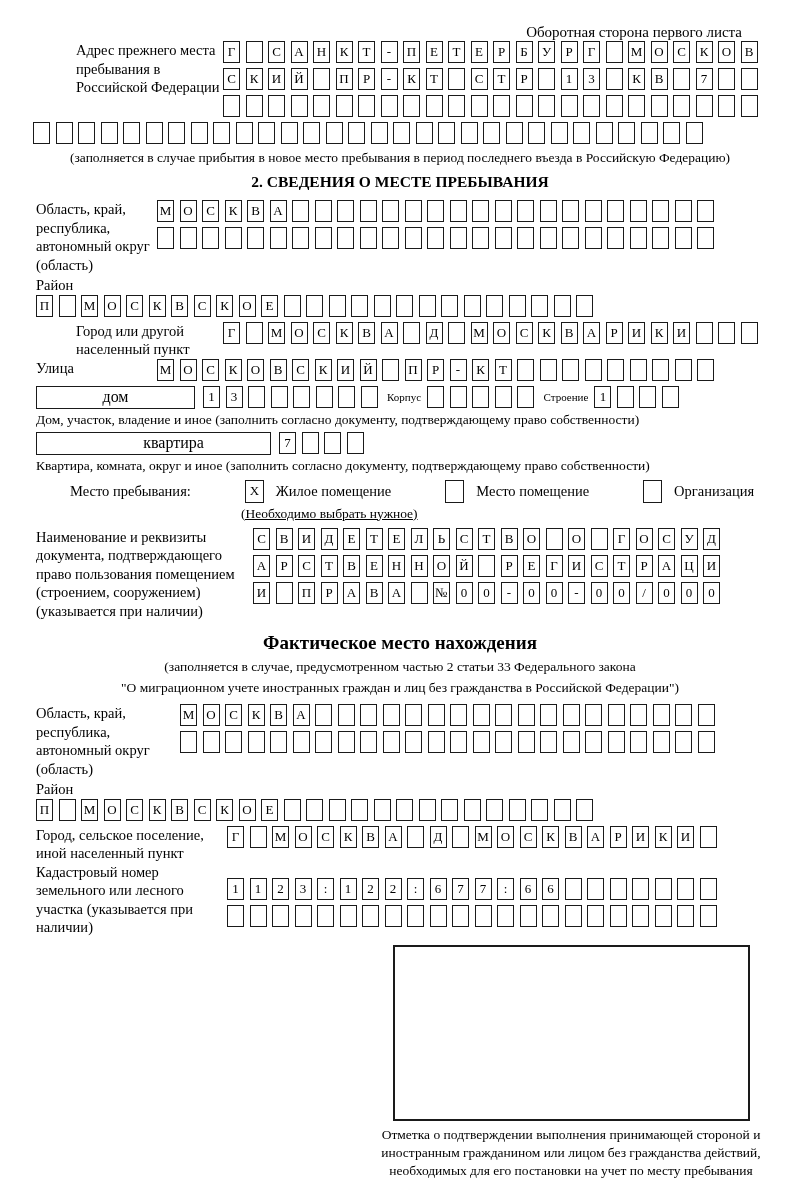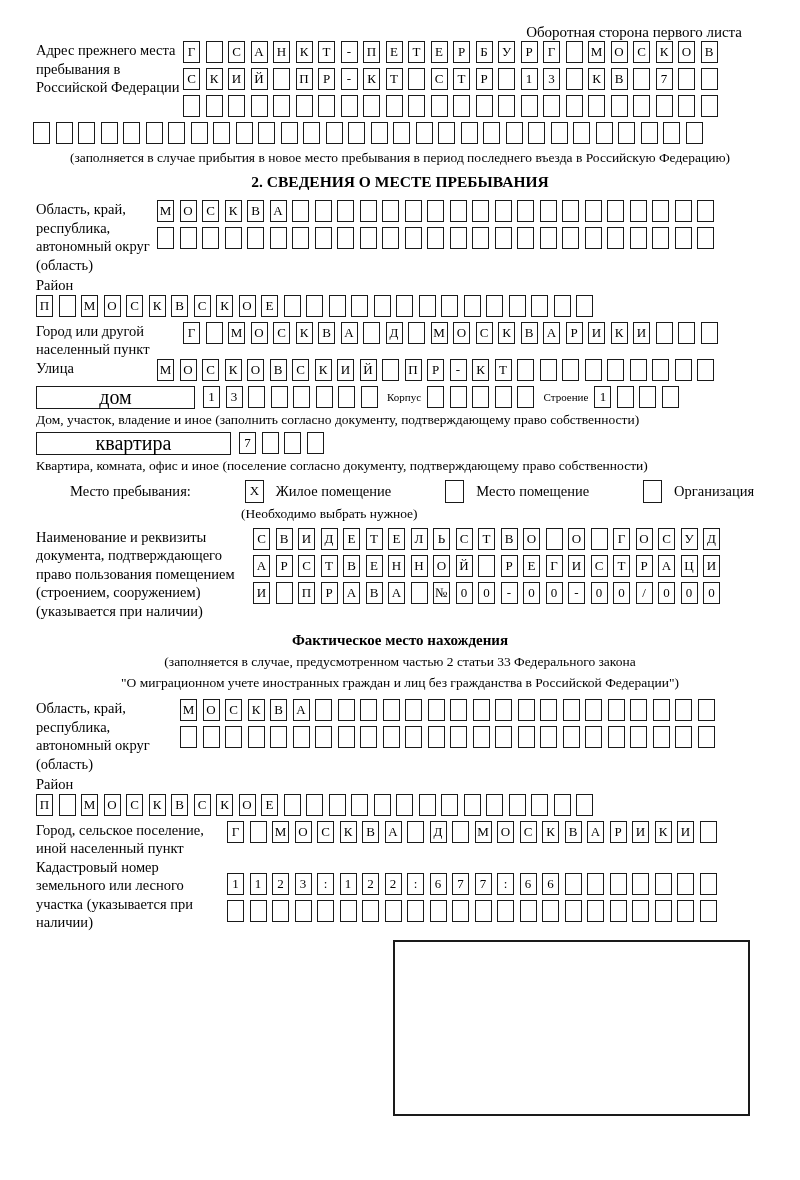--- a/index.html
+++ b/index.html
@@ -7,21 +7,21 @@
   body {
     width:800px; height:1180px; overflow:hidden;
     background:#ffffff; color:#000;
     font-family:"Liberation Serif", serif;
   }
   .page { padding:8px 36px 0 36px; position:relative; }
 
   .hdr-note { text-align:right; font-size:15px; margin-top:16px; margin-right:22px; }
 
   .flabel { font-size:14.5px; line-height:18.5px; flex:none; }
-  .w147 { width:147px; } .w121 { width:121px; } .w144 { width:144px; }
+  .w147 { width:147px;margin-left:40px; } .w121 { width:121px; } .w144 { width:144px; }
   .w191 { width:191px; } .w217 { width:217px; }
 
   .frow { display:flex; align-items:flex-start; }
 
   .cellrow { display:flex; margin-bottom:5px; }
   .cell {
     width:15px; height:20px; border:1.5px solid #1a1a1a;
     margin-right:5.5px; flex:none;
     display:flex; align-items:center; justify-content:center;
     font-size:13px;
@@ -30,32 +30,32 @@
 
   .full-row { margin-left:-3px; }
 
   .caption { font-size:13.5px; line-height:17px; margin:1px 0 4px 0; }
   .center { text-align:center; }
 
   .sec-title { text-align:center; font-weight:bold; font-size:15.5px; margin:7px 0 9px 0; }
 
   .label-box {
     border:1.5px solid #1a1a1a; height:21px; flex:none;
-    display:flex; align-items:center; justify-content:center; font-size:20px;
+    display:flex; align-items:center; justify-content:center; font-size:16px;
   }
   .house-row, .apt-row { display:flex; align-items:center; margin-bottom:2px; }
   .lb-dom { width:157px; }
-  .lb-kv  { width:193px; }
+  .lb-kv  { width:193px;padding-left:40px; }
   .inline-lbl { font-size:11px; margin:0 6px 0 4px; flex:none; }
   .ml8 { margin-left:8px; }
 
   .ptype-row { display:flex; align-items:center; margin:6px 0 2px 34px; font-size:14.5px;gap:36px; }
   .opt { display:flex; align-items:center; margin-left:18px; }
   .cb { width:17px; height:21px; margin-right:12px; }
-  .choose-note { margin-left:205px; margin-bottom:6px; }
+  .choose-note { margin-left:205px; margin-bottom:6px;text-decoration:underline; }
 
   .mt2 { margin-top:2px;flex-direction:column; }
   .cad-cells { margin-top:15px; }
 
   .stamp-box { width:353px; height:172px; border:2px solid #1a1a1a; margin-left:357px; margin-top:8px; }
   .stamp-caption {
     width:382px; margin-left:344px; margin-top:5px;
     text-align:center; font-size:13.5px; line-height:18px;
   }
 </style>
@@ -369,21 +369,21 @@
 
   <div class="apt-row">
     <div class="label-box lb-kv">квартира</div>
     <div class="cellrow nm ml8">
         <div class="cell">7</div>
         <div class="cell"></div>
         <div class="cell"></div>
         <div class="cell"></div>
       </div>
   </div>
-  <div class="caption">Квартира, комната, офис и иное (поселение согласно документу, подтверждающему право собственности)</div>
+  <div class="caption">Квартира, комната, округ и иное (заполнить согласно документу, подтверждающему право собственности)</div>
 
   <div class="ptype-row">
     <span>Место пребывания:</span>
     <span class="opt">
       <span class="cell cb">X</span>
       <span>Жилое помещение</span>
     </span>
     <span class="opt">
       <span class="cell cb"></span>
       <span>Место помещение</span>
@@ -463,21 +463,21 @@
           <div class="cell">0</div>
           <div class="cell">0</div>
           <div class="cell">/</div>
           <div class="cell">0</div>
           <div class="cell">0</div>
           <div class="cell">0</div>
         </div>
     </div>
   </div>
 
-  <div class="sec-title" style="margin-top:12px; margin-bottom:4px; font-size:15px;">Фактическое место нахождения</div>
+  <div class="sec-title" style="margin-top:12px; margin-bottom:4px; font-size:19px;">Фактическое место нахождения</div>
   <div class="caption center">(заполняется в случае, предусмотренном частью 2 статьи 33 Федерального закона</div>
   <div class="caption center" style="margin-bottom:8px;">"О миграционном учете иностранных граждан и лиц без гражданства в Российской Федерации")</div>
 
   <div class="frow">
     <div class="flabel w144">Область, край, республика, автономный округ (область)</div>
     <div>
       <div class="cellrow">
           <div class="cell">М</div>
           <div class="cell">О</div>
           <div class="cell">С</div>
@@ -639,14 +639,15 @@
           <div class="cell"></div>
           <div class="cell"></div>
           <div class="cell"></div>
           <div class="cell"></div>
           <div class="cell"></div>
         </div>
     </div>
   </div>
 
   <div class="stamp-box"></div>
+  <div class="stamp-caption">Отметка о подтверждении выполнения принимающей стороной и иностранным гражданином или лицом без гражданства действий, необходимых для его постановки на учет по месту пребывания</div>
 
 </div>
 
 </body></html>

